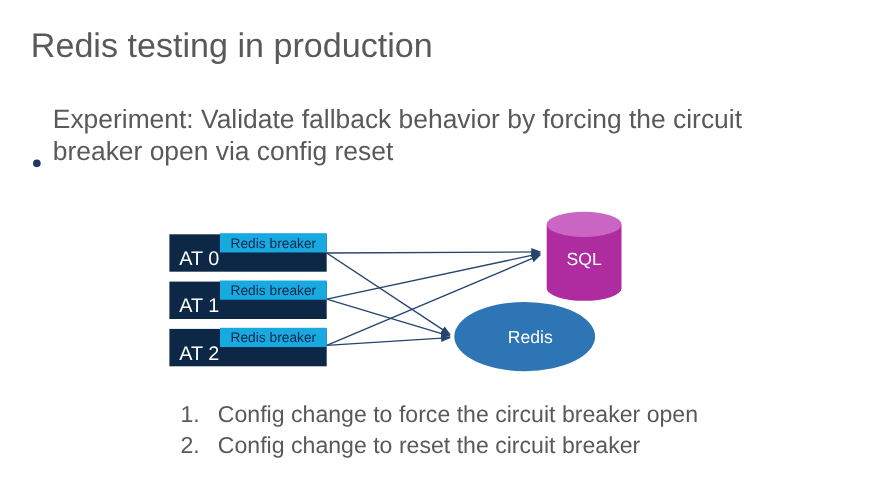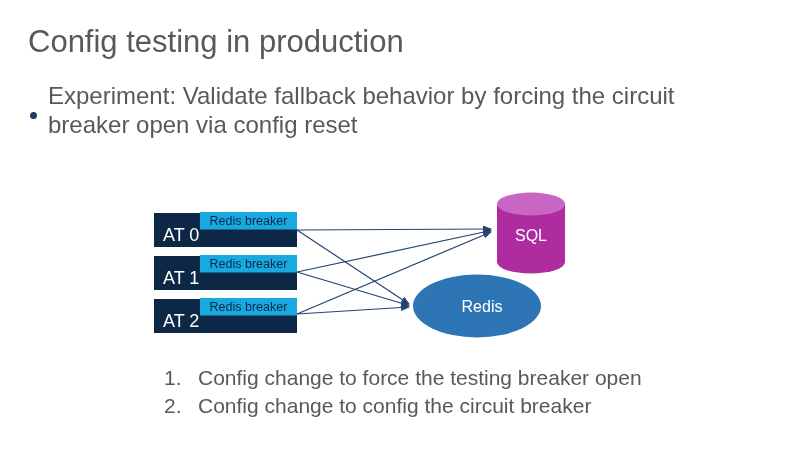--- a/index.html
+++ b/index.html
@@ -18,23 +18,23 @@
     margin: 0;
     font-size: 31px;
     font-weight: 300;
     color: #595959;
     letter-spacing: 0;
     white-space: nowrap;
   }
   .bullet-row {
     position: absolute;
     left: 30px;
-    top: 81px;
+    top: 94px;
     display: flex;
-    align-items: center;
+    align-items: flex-end;
   }
   .bullet-dot {
     width: 7px;
     height: 7px;
     border-radius: 50%;
     background: #1F3864;
     margin-top: 11px;
     margin-right: 11px;
     flex: 0 0 auto;
   }
@@ -65,21 +65,21 @@
     white-space: nowrap;
   }
   .step-text { white-space: nowrap; }
   .svg-label { font-family: "Liberation Sans", sans-serif; }
 </style>
 </head>
 <body>
 
 <div class="slide">
 
-  <h1 class="slide-title">Config testing in production</h1>
+  <h1 class="slide-title">Redis testing in production</h1>
 
   <div class="bullet-row">
     <span class="bullet-dot"></span>
     <div class="bullet-text">
       <div>Experiment: Validate fallback behavior by forcing the circuit</div>
       <div>breaker open via config reset</div>
     </div>
   </div>
 
   <svg class="diagram-svg" width="800" height="450" viewBox="0 0 800 450" xmlns="http://www.w3.org/2000/svg">
@@ -127,21 +127,21 @@
 
     <g>
       <ellipse cx="477" cy="306" rx="64" ry="31.5" fill="#2E75B6"></ellipse>
       <text class="svg-label" x="482" y="312" font-size="16" text-anchor="middle" fill="#FFFFFF">Redis</text>
     </g>
   </svg>
 
   <div class="steps">
     <div class="step-row">
       <span class="step-number">1.</span>
-      <span class="step-text">Config change to force the testing breaker open</span>
+      <span class="step-text">Config change to force the circuit breaker open</span>
     </div>
     <div class="step-row">
       <span class="step-number">2.</span>
-      <span class="step-text">Config change to config the circuit breaker</span>
+      <span class="step-text">Config change to reset the circuit breaker</span>
     </div>
   </div>
 
 </div>
 
 </body></html>

